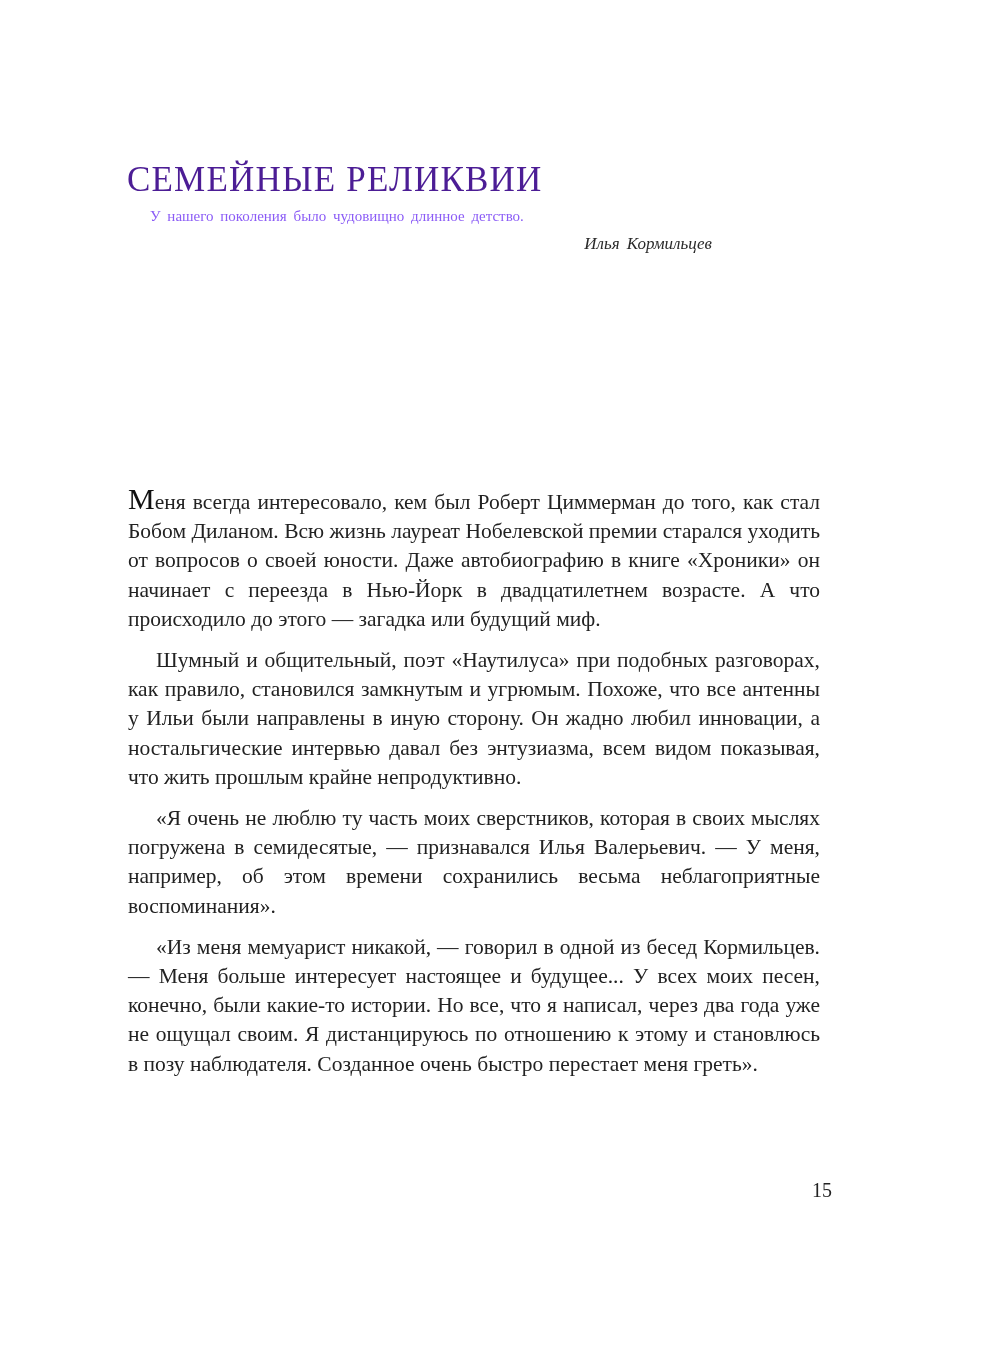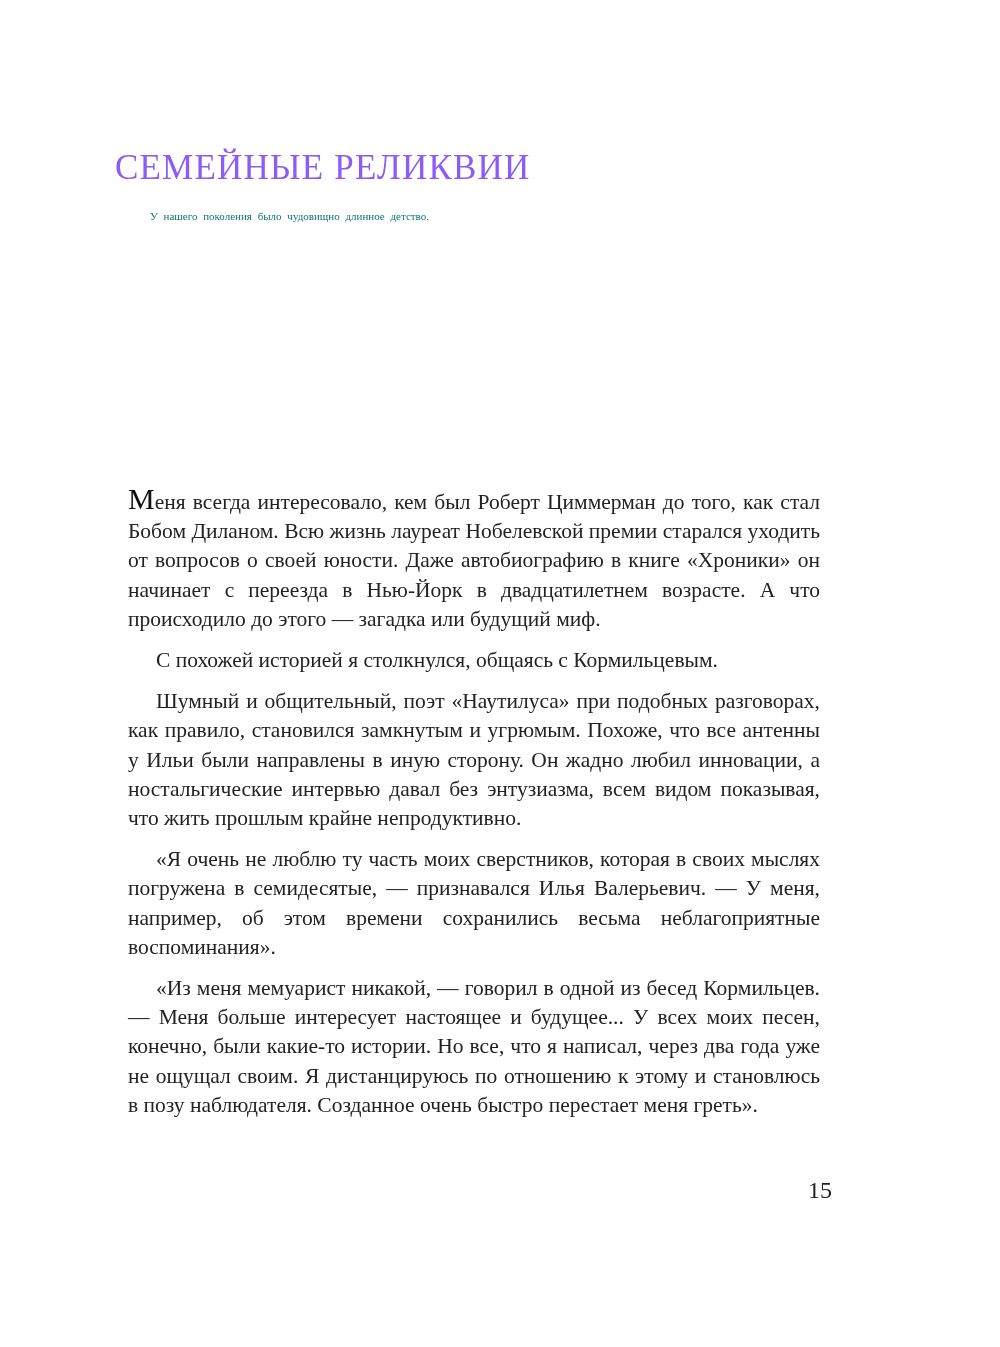--- a/index.html
+++ b/index.html
@@ -17,39 +17,39 @@
     }
     .page {
       position: absolute;
       left: 0; top: 0;
       width: 1000px; height: 1347px;
     }
     .chapter-title {
       position: absolute;
       left: 115px;
       top: 146px;
-      margin: 0;
+      margin: 12px;
       font-size: 35px;
       font-weight: normal;
       letter-spacing: 1.2px;
       line-height: 44px;
       white-space: nowrap;
-      color: #8b5cf6;
+      color: #4c1d95;
     }
     .epigraph {
       position: absolute;
       left: 150px;
       top: 202px;
       width: 562px;
     }
     .epigraph-text {
-      font-size: 11px;
+      font-size: 15px;
       line-height: 28px;
       word-spacing: 3px;
-      color: #0f766e;
+      color: #8b5cf6;
       white-space: nowrap;
     }
     .epigraph-author {
       font-size: 17px;
       font-style: italic;
       line-height: 28px;
       text-align: right;
       word-spacing: 3px;
       color: #2a2a2a;
     }
@@ -75,39 +75,39 @@
       font-size: 30px;
       line-height: 20px;
       color: #111111;
     }
     .page-number {
       position: absolute;
       left: 800px;
       top: 1177px;
       width: 32px;
       text-align: right;
-      font-size: 24px;
+      font-size: 20px;
       line-height: 26px;
       color: #222222;
     }
   </style>
 </head>
 <body>
 
 <div class="page">
 
   <h1 class="chapter-title">СЕМЕЙНЫЕ РЕЛИКВИИ</h1>
 
   <div class="epigraph">
     <div class="epigraph-text">У нашего поколения было чудовищно длинное детство.</div>
+    <div class="epigraph-author">Илья Кормильцев</div>
   </div>
 
   <div class="body-text">
     <p class="first"><span class="initial">М</span><span>еня всегда интересовало, кем был Роберт Циммерман до того, как стал Бобом Диланом. Всю жизнь лауреат Нобелевской премии старался уходить от вопросов о своей юности. Даже автобиографию в книге «Хроники» он начинает с переезда в Нью-Йорк в двад­цатилетнем возрасте. А что происходило до этого — загадка или будущий миф.</span></p>
-    <p>С похожей историей я столкнулся, общаясь с Кормильцевым.</p>
     <p>Шумный и общительный, поэт «Наутилуса» при подобных раз­говорах, как правило, становился замкнутым и угрюмым. Похоже, что все антенны у Ильи были направлены в иную сторону. Он жадно любил инновации, а ностальгические интервью давал без энтузиазма, всем видом показывая, что жить прошлым крайне не­продуктивно.</p>
     <p>«Я очень не люблю ту часть моих сверстников, которая в своих мыслях погружена в семидесятые, — признавался Илья Валерье­вич. — У меня, например, об этом времени сохранились весьма неблагоприятные воспоминания».</p>
     <p>«Из меня мемуарист никакой, — говорил в одной из бесед Кормильцев. — Меня больше интересует настоящее и будущее... У всех моих песен, конечно, были какие-то истории. Но все, что я написал, через два года уже не ощущал своим. Я дистанцируюсь по отношению к этому и становлюсь в позу наблюдателя. Создан­ное очень быстро перестает меня греть».</p>
   </div>
 
   <div class="page-number">15</div>
 
 </div>
 
 </body></html>

